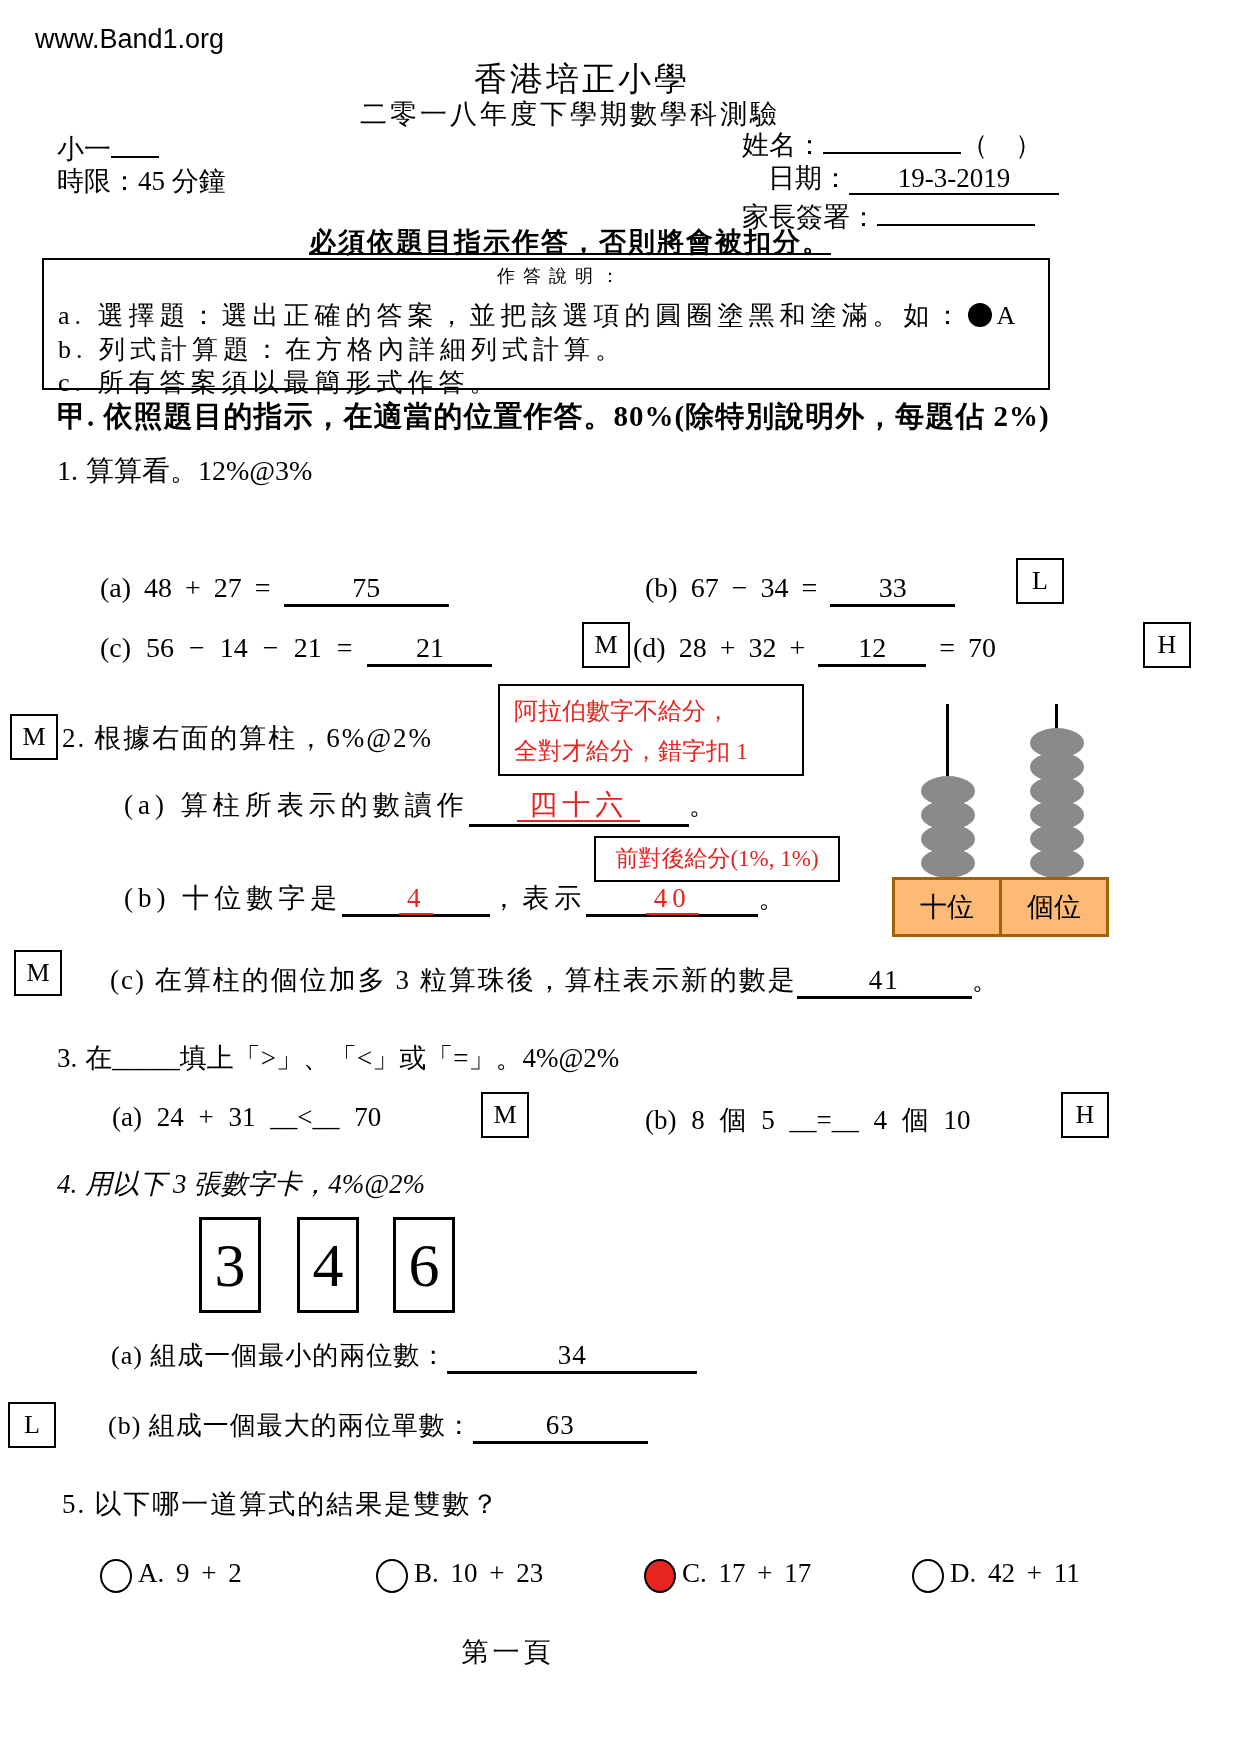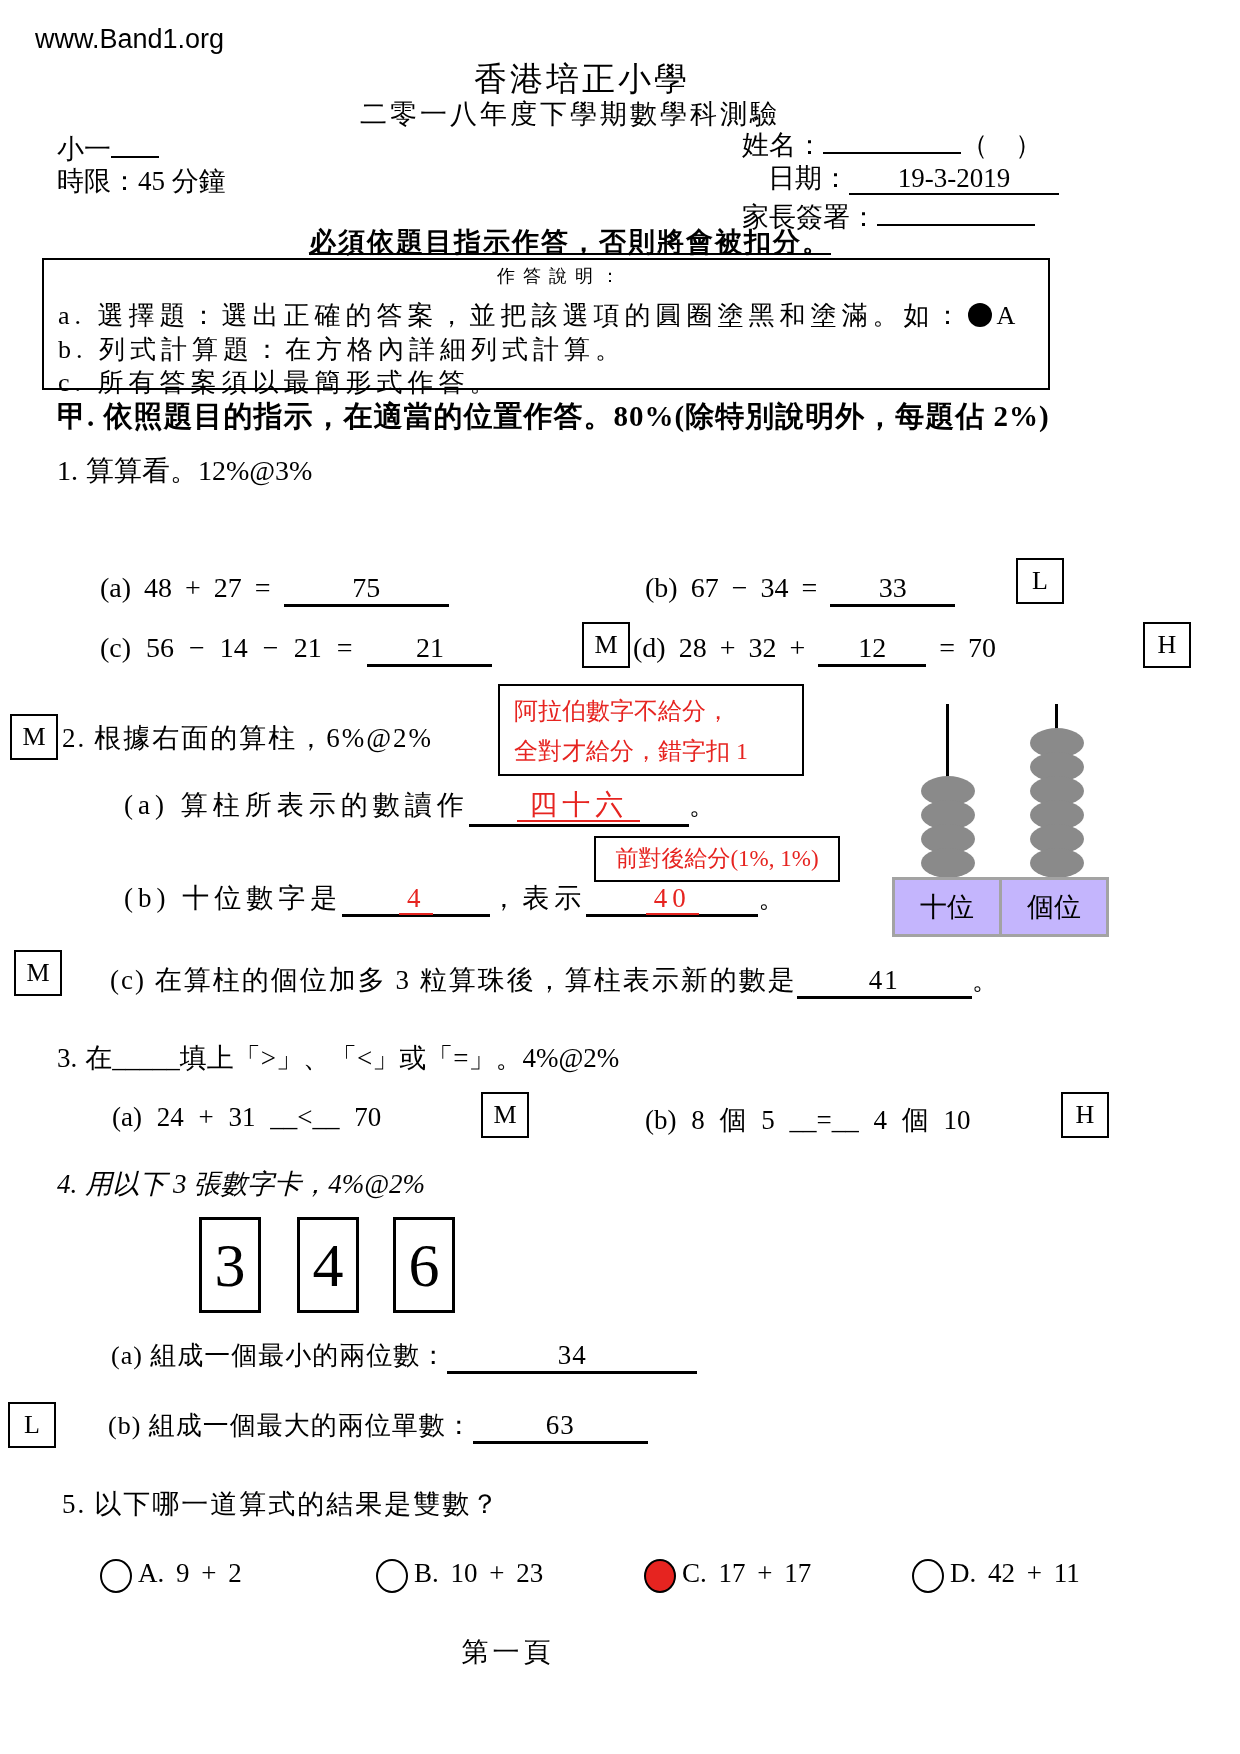--- a/index.html
+++ b/index.html
@@ -30,21 +30,21 @@
   .qt{ margin-left:8px; }
   .card{
     position:absolute; width:62px; height:96px; border:3px solid #000;
     display:flex; align-items:center; justify-content:center; font-size:62px;
   }
   .rod{ position:absolute; width:3px; background:#000; }
   .beadcol{ position:absolute; display:flex; flex-direction:column; }
   .bead{ width:54px; height:30px; background:var(--bead); border-radius:50%; margin-top:-6px; }
   .bead:first-child{ margin-top:0; }
   .basebox{
-    width:110px; height:60px; border:3px solid #a3a3a3; background:#c4b5fd;
+    width:110px; height:60px; border:3px solid #a16207; background:#fdba74;
     display:inline-flex; align-items:center; justify-content:center; font-size:27px;
   }
   .optcircle{
     display:inline-block; width:32px; height:34px; border:2.5px solid #000; border-radius:50%;
     vertical-align:middle; margin-right:6px; background:#fff;
   }
   .optcircle.selected{ background:var(--red); }
 </style>
 </head>
 <body>

